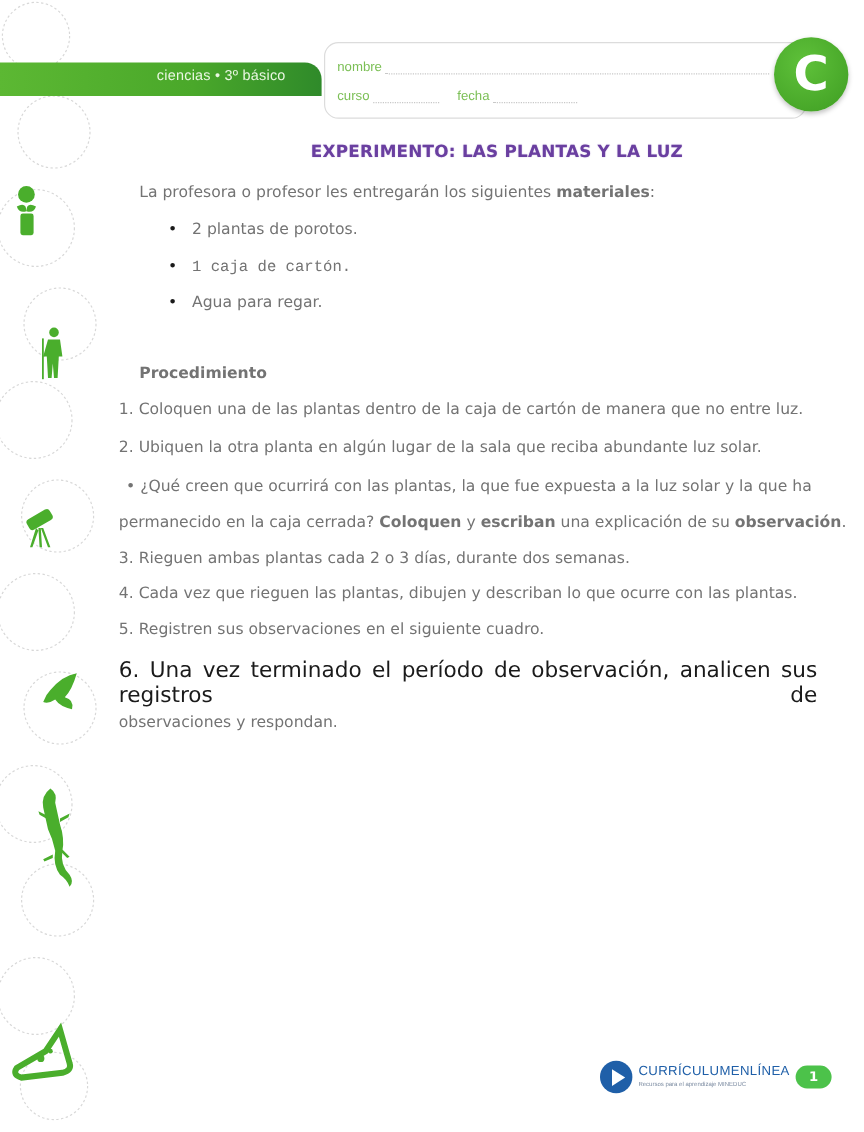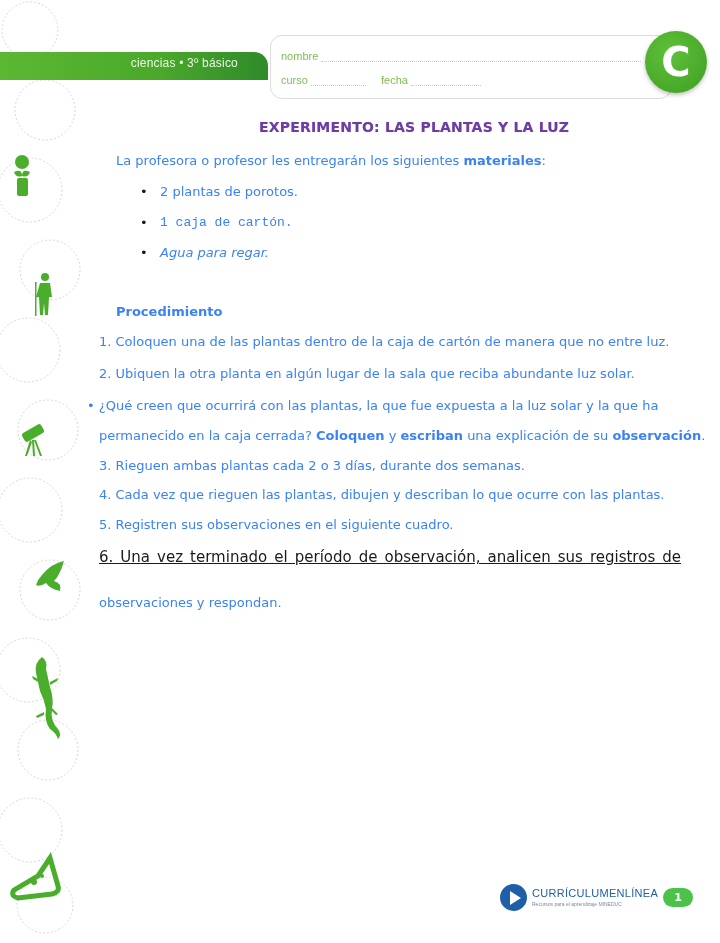--- a/index.html
+++ b/index.html
@@ -14,24 +14,24 @@
   .form-box { position:absolute; left:270px; top:35px; width:400px; height:62px;
          border:1px solid #dcdcdc; border-radius:12px; background:#fff;text-align:right; }
   .form-row { position:absolute; left:10px; font-size:11px; color:#7bbf55; font-family:"Liberation Sans", sans-serif; }
   .form-row .line { display:inline-block; border-bottom:1px dotted #c8c8c8; vertical-align:bottom; height:10px; }
   .badge { position:absolute; left:645px; top:31px; width:62px; height:62px; border-radius:50%;
          background:radial-gradient(circle at 40% 35%, #5fc13a, #3e9d22); box-shadow:0 2px 4px rgba(0,0,0,0.25);
          color:#fff; font-size:40px; font-weight:bold; text-align:center; line-height:62px;
          font-family:"DejaVu Sans", sans-serif; }
   .title { position:absolute; left:259px; top:119px; font-size:14px; font-weight:bold; color:#6a3fa0;
          font-family:"DejaVu Sans", sans-serif; letter-spacing:0.2px; text-shadow:0 0 1px #b9a3d6; }
-  .txt { position:absolute; font-size:13px; font-family:"DejaVu Sans", sans-serif; color:#3b82f6; white-space:nowrap; }
+  .txt { position:absolute; font-size:13px; font-family:"DejaVu Sans", sans-serif; color:#737373; white-space:nowrap; }
   .b { font-weight:bold; }
   .bullet { position:absolute; font-size:13px; }
-  .justify-line { position:absolute; left:99px; width:582px; font-size:15px; text-align:justify; text-align-last:justify; white-space:normal;text-decoration:underline; }
+  .justify-line { position:absolute; left:99px; width:582px; font-size:18px; text-align:justify; text-align-last:justify; white-space:normal; }
   .footer-logo { position:absolute; left:500px; top:884px; width:150px; height:28px; }
   .logo-circle { position:absolute; left:0; top:0; width:27px; height:27px; border-radius:50%; background:#1f5fa8; }
   .logo-circle:after { content:""; position:absolute; left:10px; top:7px; border-left:11px solid #fff; border-top:7px solid transparent; border-bottom:7px solid transparent; }
   .logo-text { position:absolute; left:32px; top:3px; font-size:11px; color:#1f5fa8; font-family:"Liberation Sans", sans-serif; letter-spacing:0.3px; }
   .logo-sub { position:absolute; left:32px; top:17px; font-size:5px; color:#7a8aa0; font-family:"Liberation Sans", sans-serif; }
   .page-num { position:absolute; left:663px; top:888px; width:30px; height:19px; border-radius:10px; background:#4cc24a;
          color:#fff; font-size:11px; font-weight:bold; text-align:center; line-height:19px; }
 </style>
 </head>
 <body>
@@ -104,27 +104,27 @@
 
 <div class="txt" style="left:116px; top:153px;">
   <span>La profesora o profesor les entregarán los siguientes </span><span class="b">materiales</span><span>:</span>
 </div>
 
 <span class="bullet" style="left:140px; top:184px;">•</span>
 <div class="txt" style="left:160px; top:184px;">2 plantas de porotos.</div>
 <span class="bullet" style="left:140px; top:215px;">•</span>
 <div class="txt" style="left:160px; top:215px;font-family:Liberation Mono, monospace;">1 caja de cartón.</div>
 <span class="bullet" style="left:140px; top:245px;">•</span>
-<div class="txt" style="left:160px; top:245px;font-style:italic;">Agua para regar.</div>
+<div class="txt" style="left:160px; top:245px;">Agua para regar.</div>
 
 <div class="txt b" style="left:116px; top:304px;">Procedimiento</div>
 
 <div class="txt" style="left:99px; top:334px;">1.  Coloquen una de las plantas dentro de la caja de cartón de manera que no entre luz.</div>
 <div class="txt" style="left:99px; top:366px;">2.  Ubiquen la otra planta en algún lugar de la sala que reciba abundante luz solar.</div>
-<div class="txt" style="left:87px; top:398px;">• ¿Qué creen que ocurrirá con las plantas, la que fue expuesta a la luz solar y la que ha</div>
+<div class="txt" style="left:105px; top:398px;">• ¿Qué creen que ocurrirá con las plantas, la que fue expuesta a la luz solar y la que ha</div>
 <div class="txt" style="left:99px; top:428px;">
   <span>permanecido en la caja cerrada? </span><span class="b">Coloquen</span><span> y </span><span class="b">escriban</span><span> una explicación de su </span><span class="b">observación</span><span>.</span>
 </div>
 <div class="txt" style="left:99px; top:458px;">3. Rieguen ambas plantas cada 2 o 3 días, durante dos semanas.</div>
 <div class="txt" style="left:99px; top:487px;">4. Cada vez que rieguen las plantas, dibujen y describan lo que ocurre con las plantas.</div>
 <div class="txt" style="left:99px; top:517px;">5. Registren sus observaciones en el siguiente cuadro.</div>
 <div class="justify-line" style="top:548px;">6. Una vez terminado el período de observación, analicen sus registros de</div>
 <div class="txt" style="left:99px; top:595px;">observaciones y respondan.</div>
 
 <div class="footer-logo">

